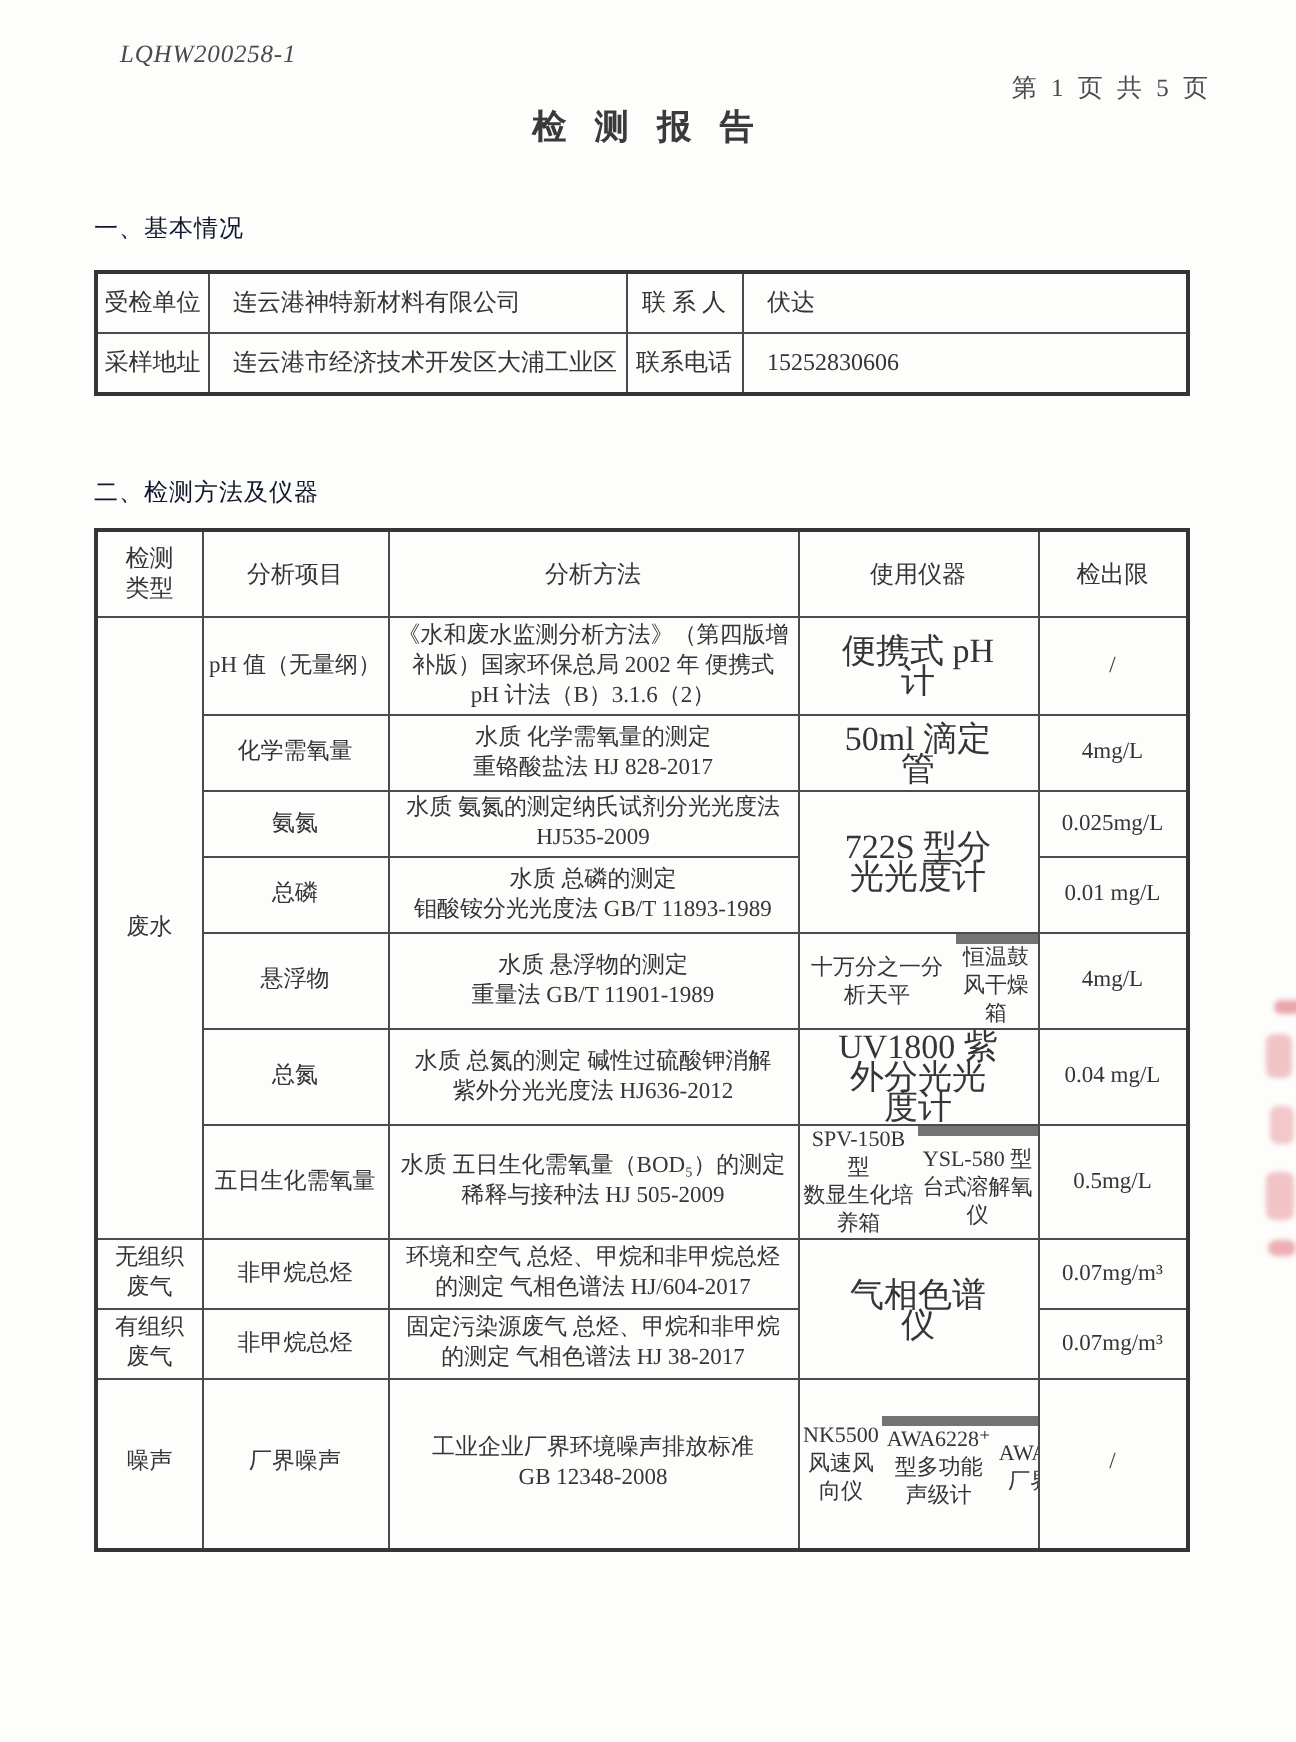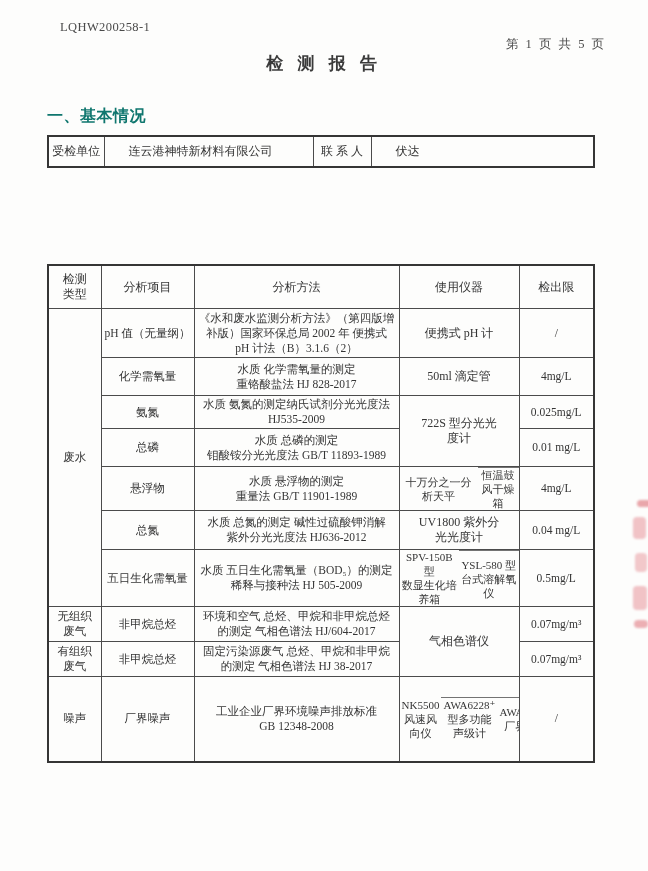--- a/index.html
+++ b/index.html
@@ -13,68 +13,68 @@
     width:648px;height:871px;
     background:#fdfdfc;
     color:#343434;
     overflow:hidden;
   }
   
   .topline{
     position:absolute;top:20px;left:0;width:648px;
     font-size:12.5px;color:#4a4a4a;
   }
-  .doc-number{position:absolute;left:60px;top:0;letter-spacing:.4px;}
+  .doc-number{position:absolute;left:60px;top:0;letter-spacing:.4px;font-style:italic;}
   .page-indicator{position:absolute;right:42px;top:16px;letter-spacing:2px;}
   
   .title{
     position:absolute;top:52px;left:0;width:648px;
     text-align:center;font-size:17px;font-weight:bold;
     letter-spacing:5px;color:#3a3a3a;
   }
   
   .sec-head{
     position:absolute;left:47px;
-    font-size:16px;font-weight:bold;color:#0f766e;
+    font-size:12px;font-weight:normal;color:#0f172a;
     letter-spacing:.5px;
   }
   .sec1{top:106px;}
   .sec2{top:238px;}
   
   table{
     border-collapse:collapse;table-layout:fixed;
     position:absolute;left:47px;width:546px;
     font-size:11.5px;line-height:15px;color:#353535;
   }
   td,th{
     border:1px solid #4b4b4b;
     vertical-align:middle;text-align:center;
     padding:1px 3px;font-weight:normal;
     overflow:hidden;
   }
   table.t1{top:135px;border-radius:31px;}
   table.t2{top:264px;}
   .t1 td{height:27px;font-size:12px;}
-  .t1 td.val{text-align:left;padding-left:24px;}
+  .t1 td.val{text-align:left;padding-left:12px;}
   .t2 th{height:40px;font-size:12px;white-space:pre-line;}
   .t2 .type{white-space:pre-line;}
   .t2 .method{white-space:pre-line;padding:1px 4px;}
-  .t2 .ins{font-size:12px;padding:1px 18px;}
+  .t2 .ins{font-size:17px;padding:1px 18px;}
   
   table.t1, table.t2{border:2px solid #353535;}
   .t1 tr:first-child td{border-top:2px solid #353535;}
   .t1 tr:last-child td{border-bottom:2px solid #353535;}
   
   td.stack{padding:0;}
   .stackwrap{display:flex;flex-direction:row;height:100%;}
   .sub{
     display:flex;align-items:center;justify-content:center;
     white-space:pre-line;padding:0 2px;font-size:11px;line-height:14px;
   }
-  .sub + .sub{border-top:1px solid #737373;}
+  .sub + .sub{border-top:5px solid #737373;}
   .f1{flex:1;} .f2{flex:2;}
   
   .stamp{position:absolute;filter:blur(1.2px);border-radius:4px;}
   .s1{left:637px;top:500px;width:14px;height:7px;background:rgba(214,80,90,.5);}
   .s2{left:633px;top:517px;width:13px;height:22px;background:rgba(222,100,110,.38);}
   .s3{left:635px;top:553px;width:12px;height:19px;background:rgba(222,100,110,.35);}
   .s4{left:633px;top:586px;width:14px;height:24px;background:rgba(222,100,110,.38);}
   .s5{left:634px;top:620px;width:14px;height:8px;background:rgba(214,80,90,.45);}
 </style>
 </head>
@@ -98,23 +98,30 @@
         <col style="width:58px">
         <col style="width:223px">
     </colgroup>
     <tbody>
       <tr>
         <td class="lab">受检单位</td>
         <td class="val">连云港神特新材料有限公司</td>
         <td class="lab">联 系 人</td>
         <td class="val">伏达</td>
       </tr>
+      <tr>
+        <td class="lab">采样地址</td>
+        <td class="val">连云港市经济技术开发区大浦工业区</td>
+        <td class="lab">联系电话</td>
+        <td class="val">15252830606</td>
+      </tr>
     </tbody>
   </table>
 
+  <div class="sec-head sec2">二、检测方法及仪器</div>
 
   <table class="t2">
     <colgroup>
       <col style="width:53px">
         <col style="width:93px">
         <col style="width:205px">
         <col style="width:120px">
         <col style="width:75px">
     </colgroup>
     <tbody>

